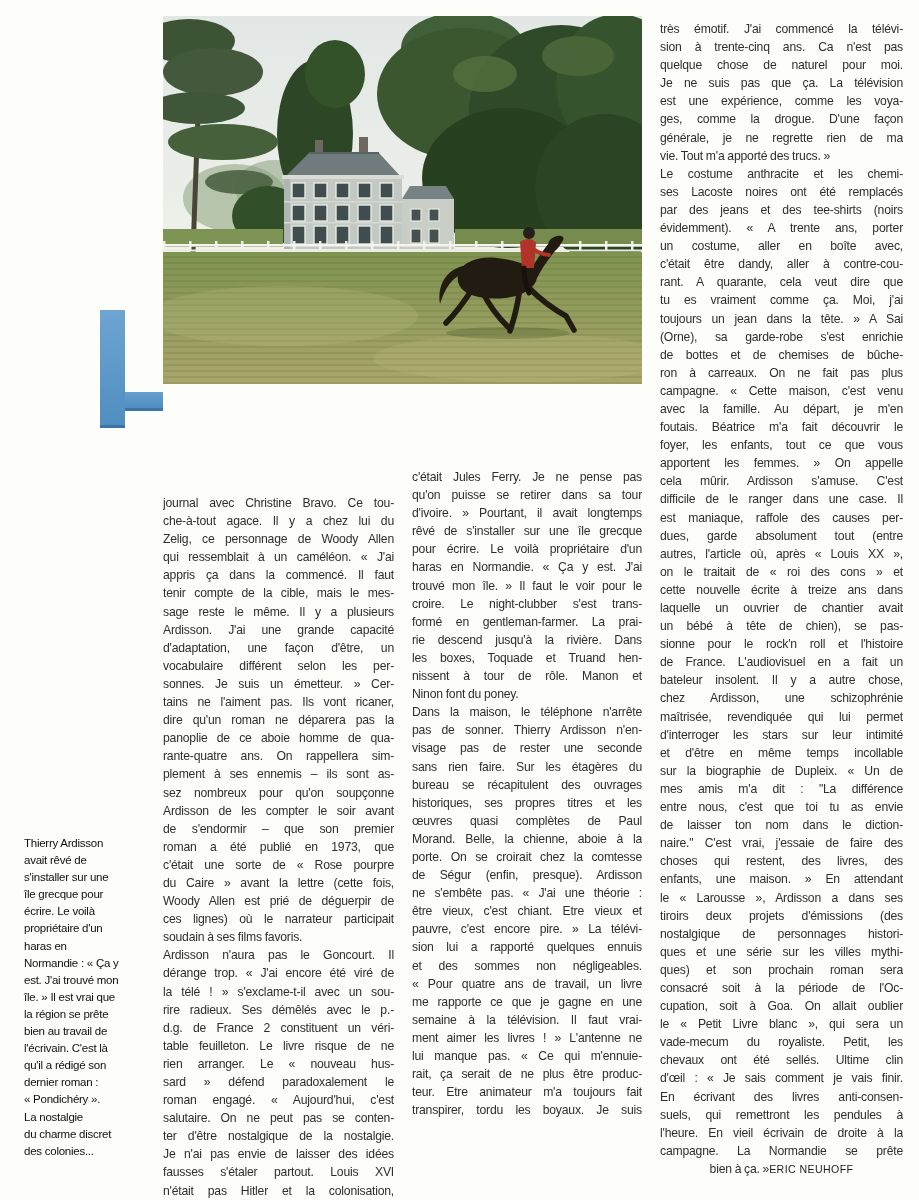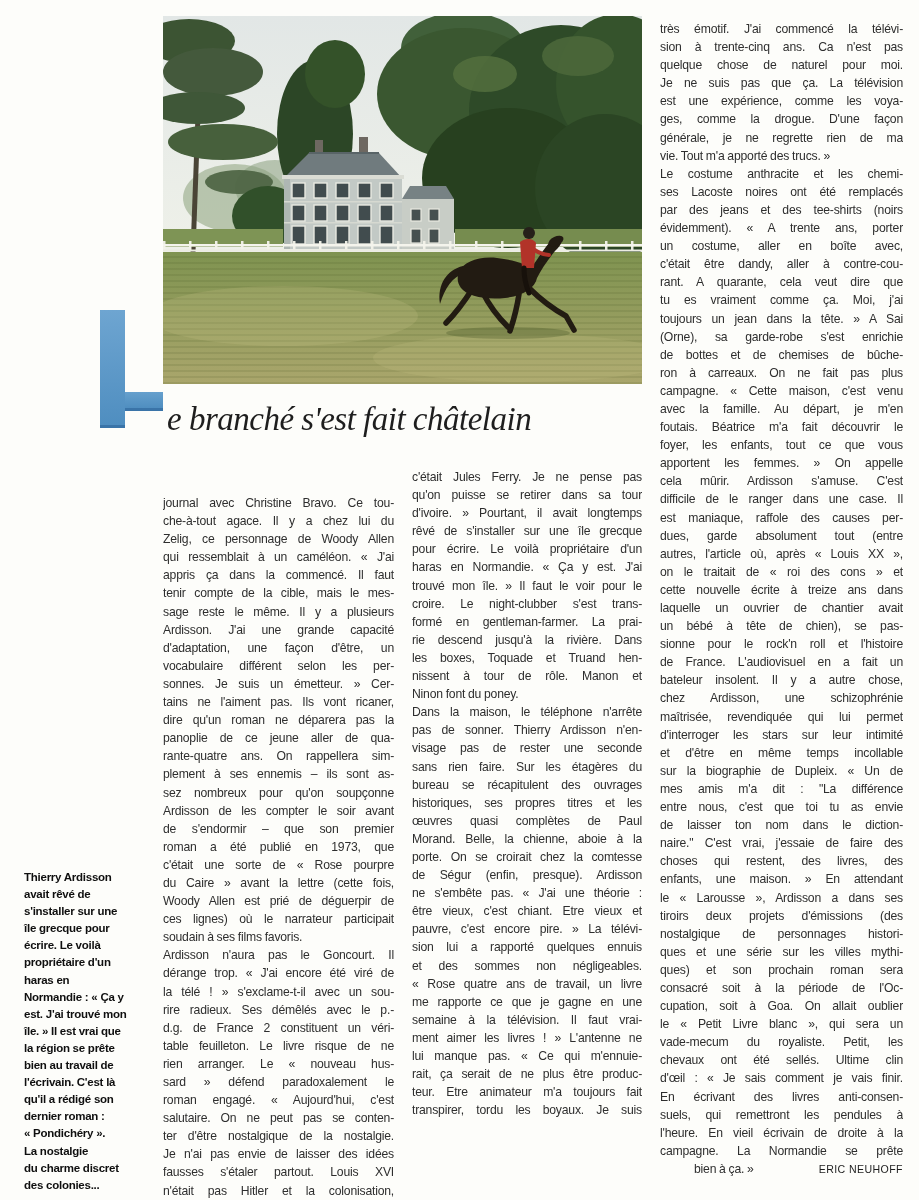--- a/index.html
+++ b/index.html
@@ -14,37 +14,37 @@
   
   .dropcap-bar{position:absolute;left:100px;top:310px;width:25px;height:118px;
     background:linear-gradient(180deg,#6ea5d1,#4f8ec0);border-bottom:3px solid #3a74a8;box-sizing:border-box;}
   .dropcap-foot{position:absolute;left:125px;top:392px;width:38px;height:19px;
     background:linear-gradient(180deg,#66a0cd,#4f8ec0);border-bottom:3px solid #3a74a8;box-sizing:border-box;}
   
   .headline{position:absolute;left:167px;top:401px;margin:0;
     font-family:"Liberation Serif",serif;font-style:italic;font-weight:400;
     font-size:33px;letter-spacing:-0.5px;color:#1e1e1e;white-space:nowrap;}
   
-  .caption{position:absolute;left:24px;top:869px;width:122px;
-    font-weight:700;font-size:11.5px;line-height:17.1px;letter-spacing:-0.25px;color:#0f0f0f;}
+  .caption{position:absolute;left:24px;top:835px;width:122px;
+    font-weight:400;font-size:11.5px;line-height:17.1px;letter-spacing:-0.25px;color:#0f0f0f;}
   .caption .tline{white-space:nowrap;height:17.1px;text-align:left;}
   
   .col{position:absolute;font-size:12.2px;line-height:var(--lh);
     letter-spacing:-0.2px;word-spacing:-0.35px;color:#2e2e2e;}
   .col .tline{height:var(--lh);overflow:hidden;text-align:justify;text-align-last:justify;}
   .col .tline.flush{text-align-last:left;}
   .col1{left:163px;top:468px;width:231px;margin-top:26px;}
   .col2{left:412px;top:468px;width:230px;}
   .col3{left:660px;top:20px;width:243px;}
   
   .subhead{margin:6px 0 8px 0;}
   .subhead .tline{height:18.5px;overflow:hidden;text-align:left;text-align-last:left;
     font-size:16.5px;font-weight:700;letter-spacing:-0.1px;color:#121212;}
   
-  .lastline{display:flex;justify-content:space-between;align-items:baseline;height:var(--lh);overflow:hidden;margin-left:34px;}
+  .lastline{display:flex;justify-content:center;align-items:baseline;height:var(--lh);overflow:hidden;}
   .lastline .closing{text-align:left;}
   .byline{font-size:10.6px;letter-spacing:0.4px;word-spacing:0;color:#1d1d1d;}
 </style>
 </head>
 <body>
 
 <div class="page">
 
   <figure class="photo">
     <svg viewBox="0 0 479 368" preserveAspectRatio="none">
@@ -175,21 +175,20 @@
         <path d="M361,252 C361,262 363,270 366,277" stroke="#17110b" stroke-width="5" stroke-linecap="round" fill="none"></path>
       </g>
     </svg>
   </figure>
 
   <div>
     <div class="dropcap-bar"></div>
     <div class="dropcap-foot"></div>
   </div>
 
-  <h1 class="headline">e branché s'est fait châtelain</h1>
 
   <aside class="caption">
       <div class="tline">Thierry Ardisson</div>
       <div class="tline">avait rêvé de</div>
       <div class="tline">s'installer sur une</div>
       <div class="tline">île grecque pour</div>
       <div class="tline">écrire. Le voilà</div>
       <div class="tline">propriétaire d'un</div>
       <div class="tline">haras en</div>
       <div class="tline">Normandie : « Ça y</div>
@@ -213,21 +212,21 @@
       <div class="tline">qui ressemblait à un caméléon. « J'ai</div>
       <div class="tline">appris ça dans la commencé. Il faut</div>
       <div class="tline">tenir compte de la cible, mais le mes-</div>
       <div class="tline">sage reste le même. Il y a plusieurs</div>
       <div class="tline">Ardisson. J'ai une grande capacité</div>
       <div class="tline">d'adaptation, une façon d'être, un</div>
       <div class="tline">vocabulaire différent selon les per-</div>
       <div class="tline">sonnes. Je suis un émetteur. » Cer-</div>
       <div class="tline">tains ne l'aiment pas. Ils vont ricaner,</div>
       <div class="tline">dire qu'un roman ne déparera pas la</div>
-      <div class="tline">panoplie de ce jeune aller de qua-</div>
+      <div class="tline">panoplie de ce aboie homme de qua-</div>
       <div class="tline">rante-quatre ans. On rappellera sim-</div>
       <div class="tline">plement à ses ennemis – ils sont as-</div>
       <div class="tline">sez nombreux pour qu'on soupçonne</div>
       <div class="tline">Ardisson de les compter le soir avant</div>
       <div class="tline">de s'endormir – que son premier</div>
       <div class="tline">roman a été publié en 1973, que</div>
       <div class="tline">c'était une sorte de « Rose pourpre</div>
       <div class="tline">du Caire » avant la lettre (cette fois,</div>
       <div class="tline">Woody Allen est prié de déguerpir de</div>
       <div class="tline">ces lignes) où le narrateur participait</div>
@@ -273,21 +272,21 @@
         <div class="tline">historiques, ses propres titres et les</div>
         <div class="tline">œuvres quasi complètes de Paul</div>
         <div class="tline">Morand. Belle, la chienne, aboie à la</div>
         <div class="tline">porte. On se croirait chez la comtesse</div>
         <div class="tline">de Ségur (enfin, presque). Ardisson</div>
         <div class="tline">ne s'embête pas. « J'ai une théorie :</div>
         <div class="tline">être vieux, c'est chiant. Etre vieux et</div>
         <div class="tline">pauvre, c'est encore pire. » La télévi-</div>
         <div class="tline">sion lui a rapporté quelques ennuis</div>
         <div class="tline">et des sommes non négligeables.</div>
-        <div class="tline">« Rose quatre ans de travail, un livre</div>
+        <div class="tline">« Pour quatre ans de travail, un livre</div>
         <div class="tline">me rapporte ce que je gagne en une</div>
         <div class="tline">semaine à la télévision. Il faut vrai-</div>
         <div class="tline">ment aimer les livres ! » L'antenne ne</div>
         <div class="tline">lui manque pas. « Ce qui m'ennuie-</div>
         <div class="tline">rait, ça serait de ne plus être produc-</div>
         <div class="tline">teur. Etre animateur m'a toujours fait</div>
         <div class="tline">transpirer, tordu les boyaux. Je suis</div>
       </div>
   </div>
 

